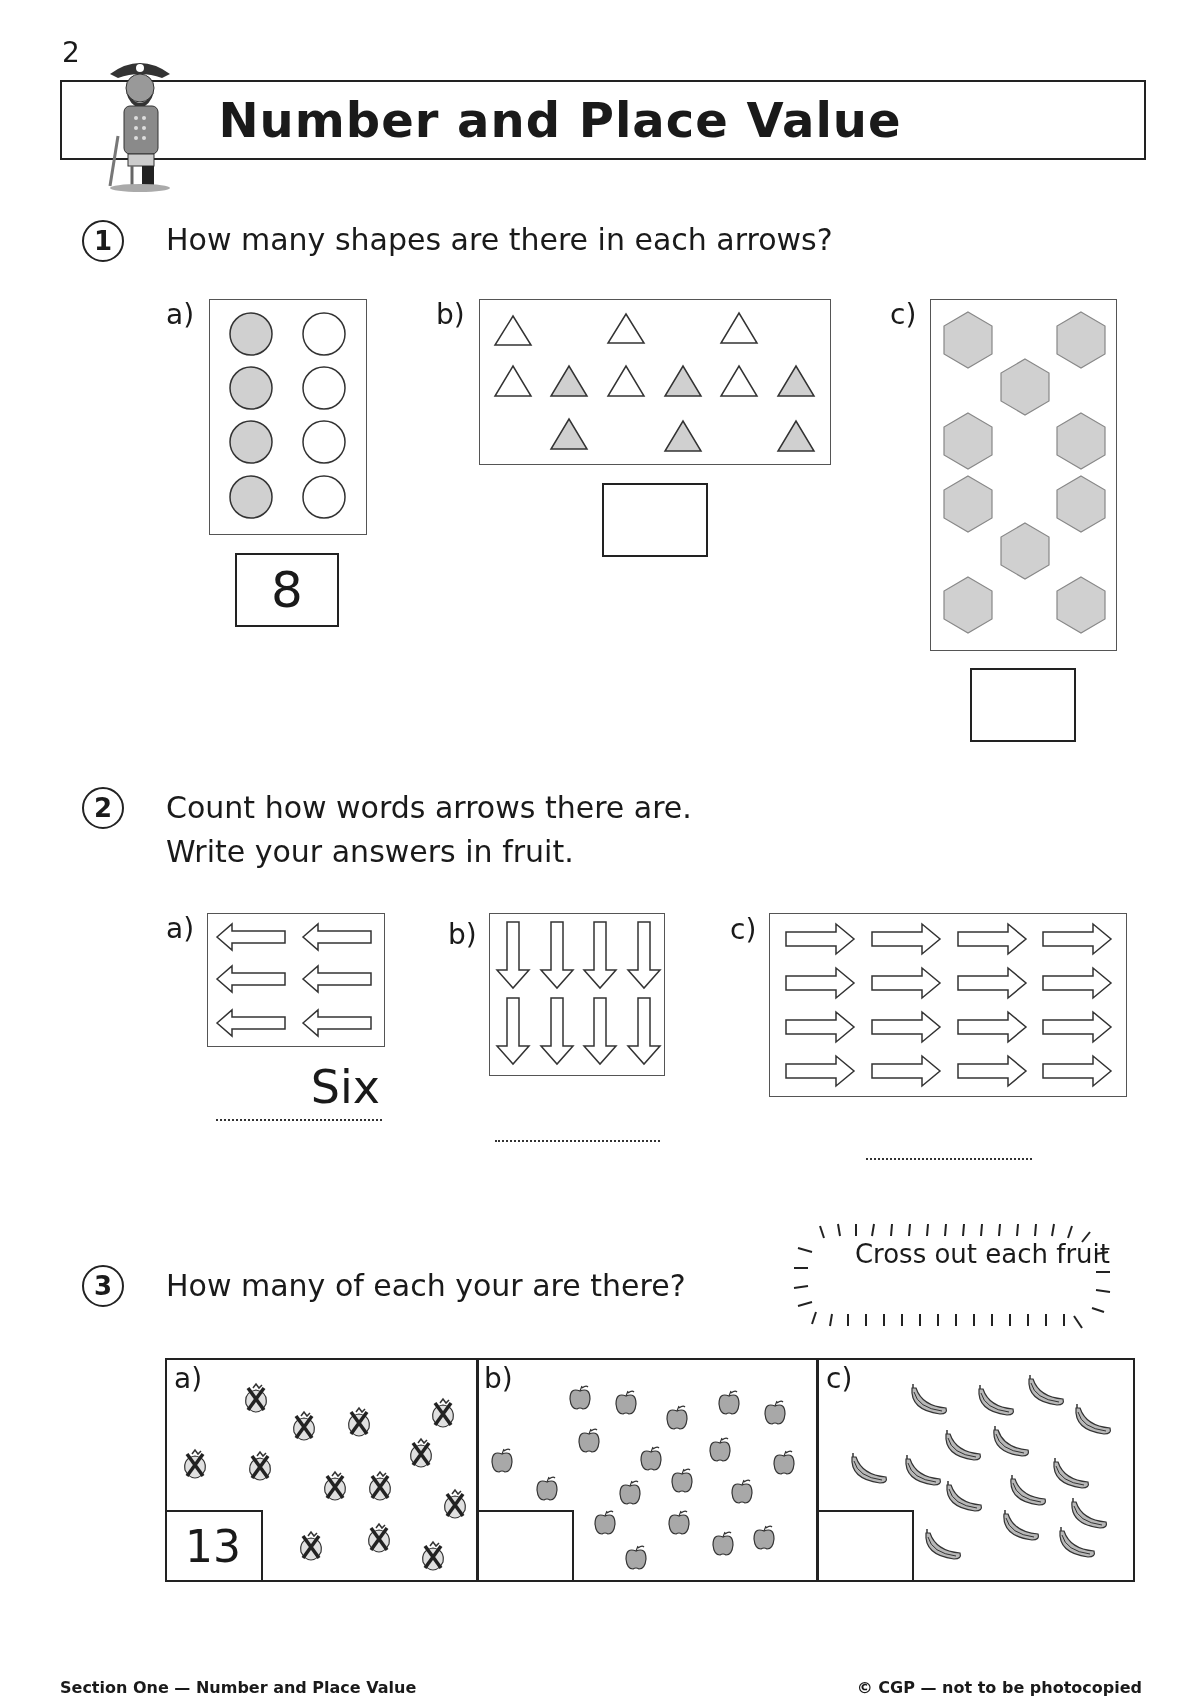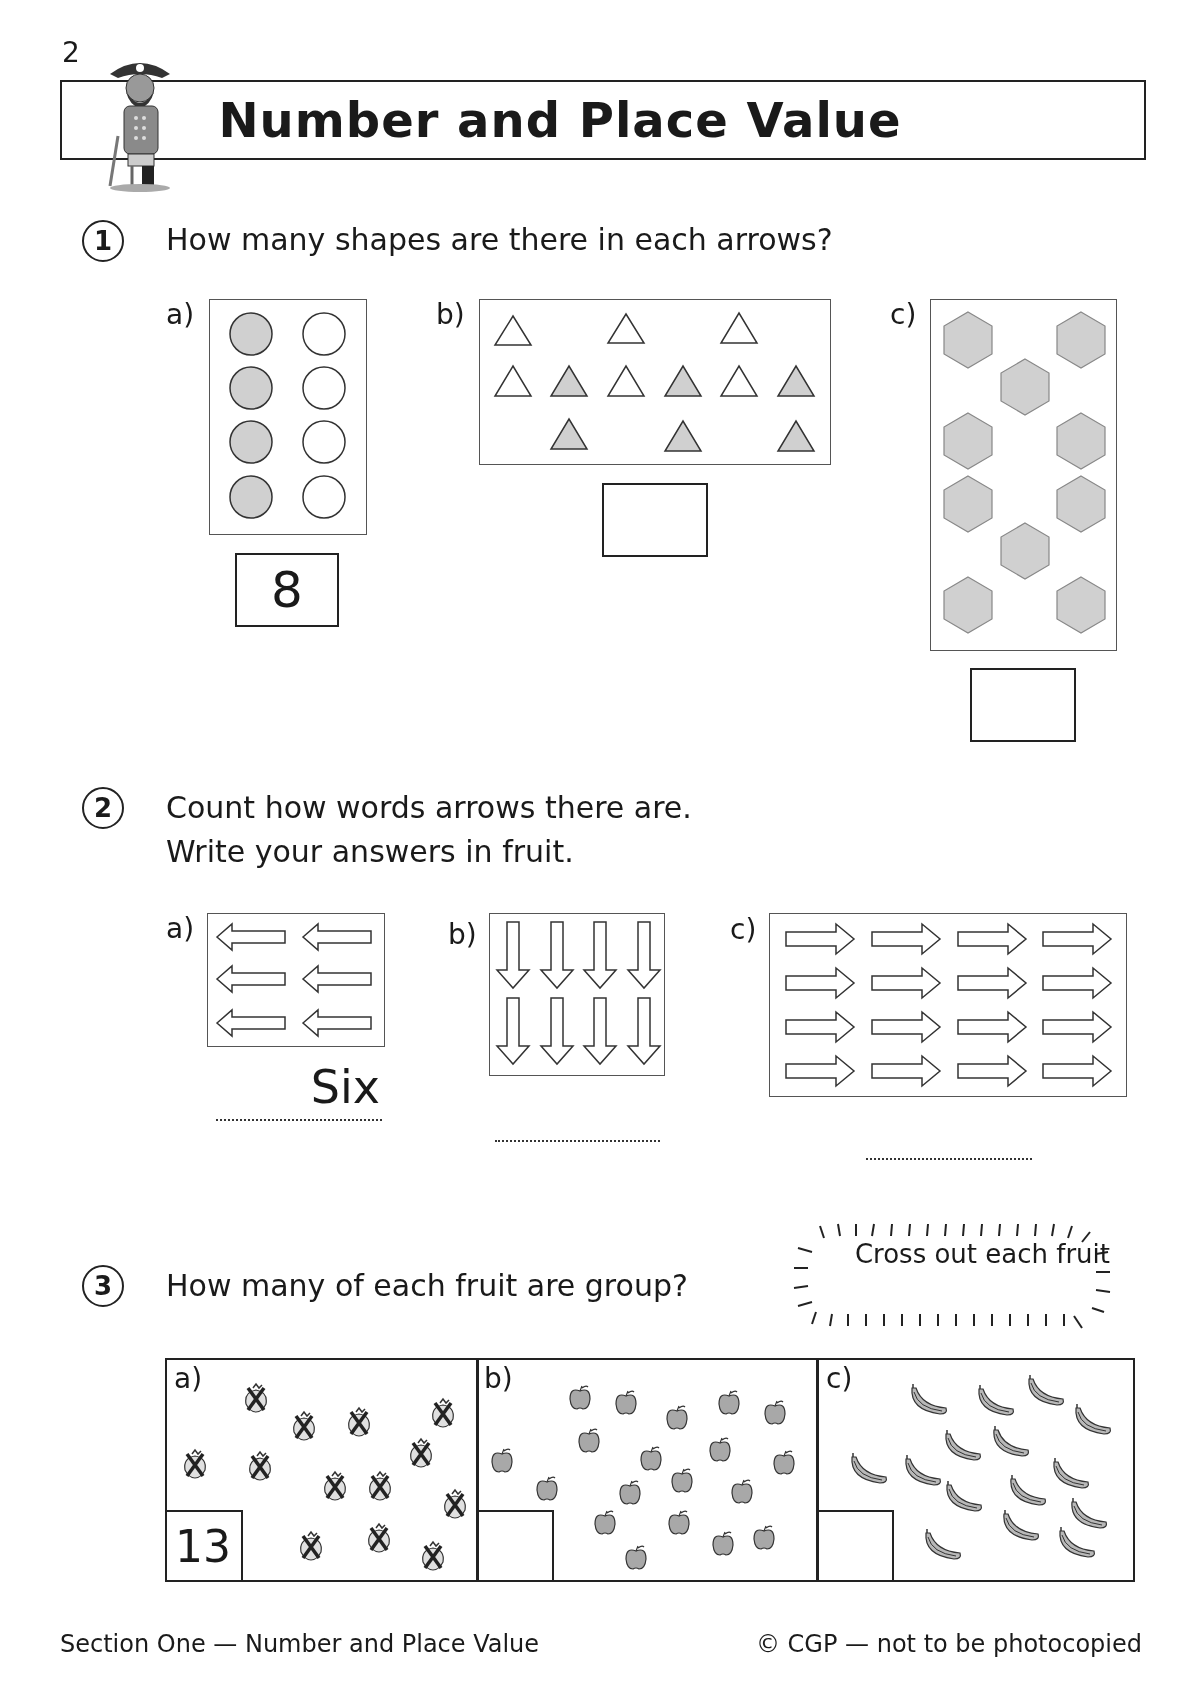--- a/index.html
+++ b/index.html
@@ -13,23 +13,23 @@
   .qnum { width:38px; height:38px; border:2px solid #222; border-radius:50%; text-align:center;
           line-height:38px; font-size:26px; font-weight:bold; }
   .qtext { font-size:30px; line-height:44px; }
   .label { font-size:28px; }
   .box { border:1.5px solid #555; box-sizing:border-box; }
   .ansbox { border:2.5px solid #222; box-sizing:border-box; text-align:center; font-size:50px; }
   .dots { border-bottom:2px dotted #333; height:0; }
   .written { font-size:46px; text-align:right; }
   .fruit-table { left:165px; top:1358px; width:970px; height:224px; border:2.5px solid #222; box-sizing:border-box; }
   .divider { width:2.5px; background:#222; top:1358px; height:224px; }
-  .corner { border-top:2.5px solid #222; border-right:2.5px solid #222; box-sizing:border-box; height:72px; width:78px; top:1510px; font-size:44px; text-align:center; line-height:70px; }
+  .corner { border-top:2.5px solid #222; border-right:2.5px solid #222; box-sizing:border-box; height:72px; width:98px; top:1510px; font-size:44px; text-align:center; line-height:70px; }
   .note { left:800px; top:1235px; width:310px; text-align:right; font-size:26px; line-height:38px; }
-  .footer { top:1630px; font-size:24px; }
+  .footer { top:1678px; font-size:16px;font-weight:bold; }
   svg { display:block; }
 </style>
 </head>
 <body>
 
 <div class="abs pagenum">2</div>
 <div class="abs title-bar"></div>
 <div class="abs title">Number and Place Value</div>
 <div class="abs pirate">
   <svg width="80" height="140" viewBox="0 0 80 140">
@@ -171,21 +171,21 @@
       <use href="#ar" x="273" y="98"></use>
     <use href="#ar" x="16" y="142"></use>
       <use href="#ar" x="102" y="142"></use>
       <use href="#ar" x="188" y="142"></use>
       <use href="#ar" x="273" y="142"></use>
   </svg>
 </div>
 <div class="abs dots" style="left:866px;top:1158px;width:166px;"></div>
 
 <div class="abs qnum" style="left:82px;top:1265px;">3</div>
-<div class="abs qtext" style="left:166px;top:1264px;">How many of each fruit are group?</div>
+<div class="abs qtext" style="left:166px;top:1264px;">How many of each your are there?</div>
 
 <div class="abs" style="left:790px;top:1218px;width:330px;height:120px;">
   <svg width="330" height="120">
     <g stroke="#222" stroke-width="2">
       <line x1="30" y1="8" x2="34" y2="20"></line>
         <line x1="48" y1="6" x2="50" y2="18"></line>
         <line x1="66" y1="6" x2="66" y2="18"></line>
         <line x1="84" y1="6" x2="82" y2="18"></line>
       <line x1="102" y1="6" x2="101" y2="18"></line>
         <line x1="120" y1="6" x2="119" y2="18"></line>

